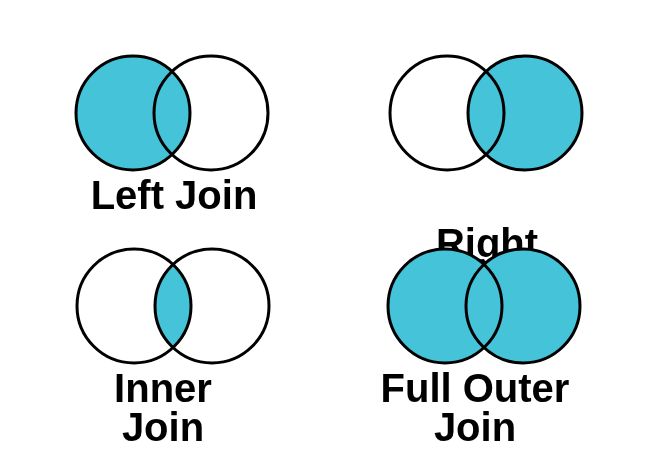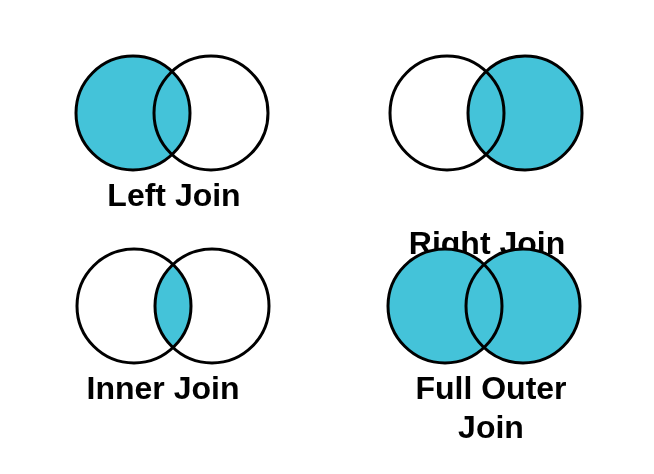--- a/index.html
+++ b/index.html
@@ -21,21 +21,21 @@
   .venn-svg .outline{stroke:var(--outline);stroke-width:3;fill:none;}
   
   .m-left  .f-left{fill:var(--accent);}
   .m-right .f-right{fill:var(--accent);}
   .m-inner .f-lens{fill:var(--accent);}
   .m-full  .f-left,.m-full .f-right{fill:var(--accent);}
   .join-label{
     position:absolute;
     width:190px;
     text-align:center;
-    font-size:32px;
+    font-size:40px;
     line-height:39px;
     font-weight:bold;
     color:var(--label);
     letter-spacing:0px;
   }
 </style>
 </head>
 <body>
 
 <div class="stage">
@@ -67,15 +67,15 @@
   </svg>
   <div class="join-label" style="left:68px;top:369px;">Inner Join</div>
 
   <svg class="venn-svg m-full" style="left:386px;top:244px;" width="200" height="124" viewBox="0 0 200 124">
     <circle class="f-left" cx="59" cy="62" r="57"></circle>
     <circle class="f-right" cx="137" cy="62" r="57"></circle>
     <path class="f-lens" d="M98 20.4 A57 57 0 0 1 98 103.6 A57 57 0 0 1 98 20.4 Z"></path>
     <circle class="outline" cx="59" cy="62" r="57"></circle>
     <circle class="outline" cx="137" cy="62" r="57"></circle>
   </svg>
-  <div class="join-label" style="left:396px;top:369px;">Full Outer Join</div>
+  <div class="join-label" style="left:380px;top:369px;">Full Outer Join</div>
 
 </div>
 
 </body></html>

